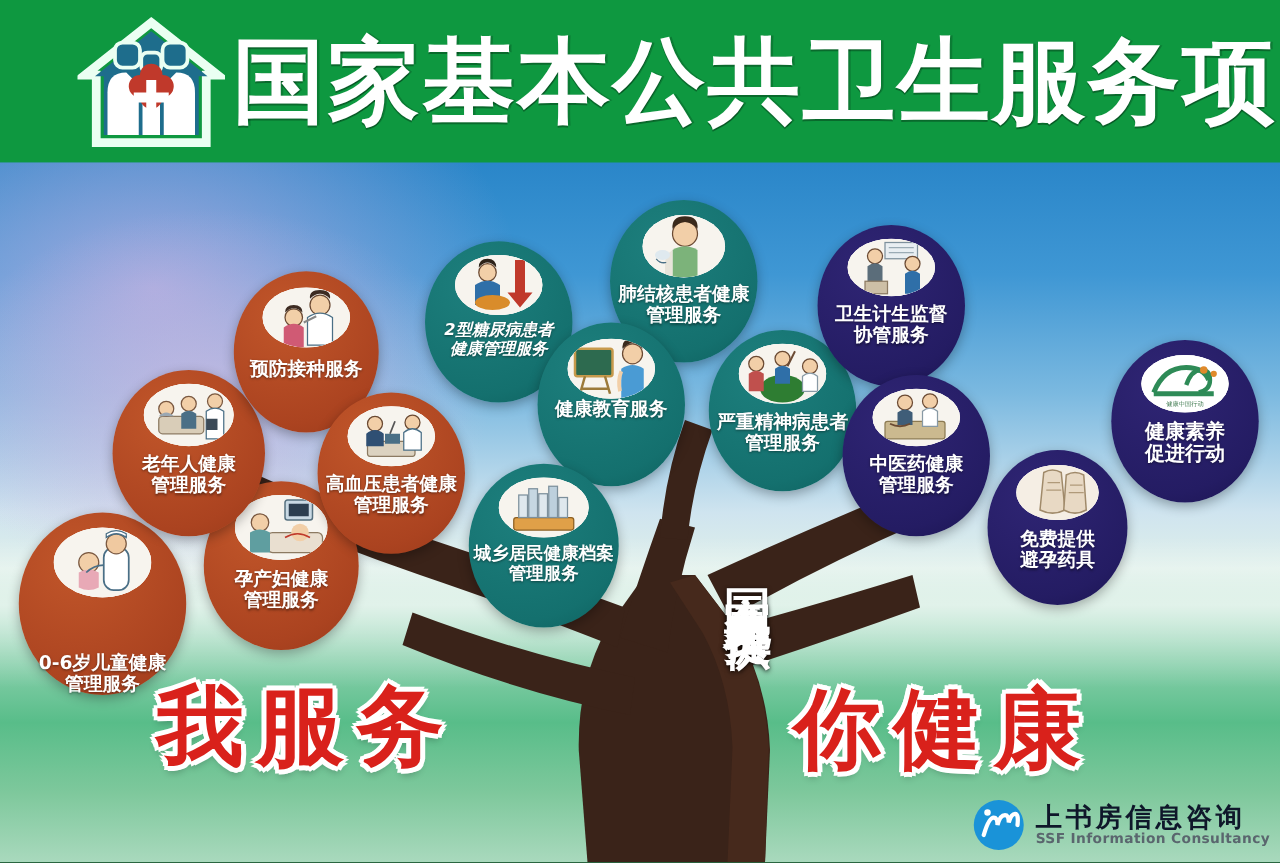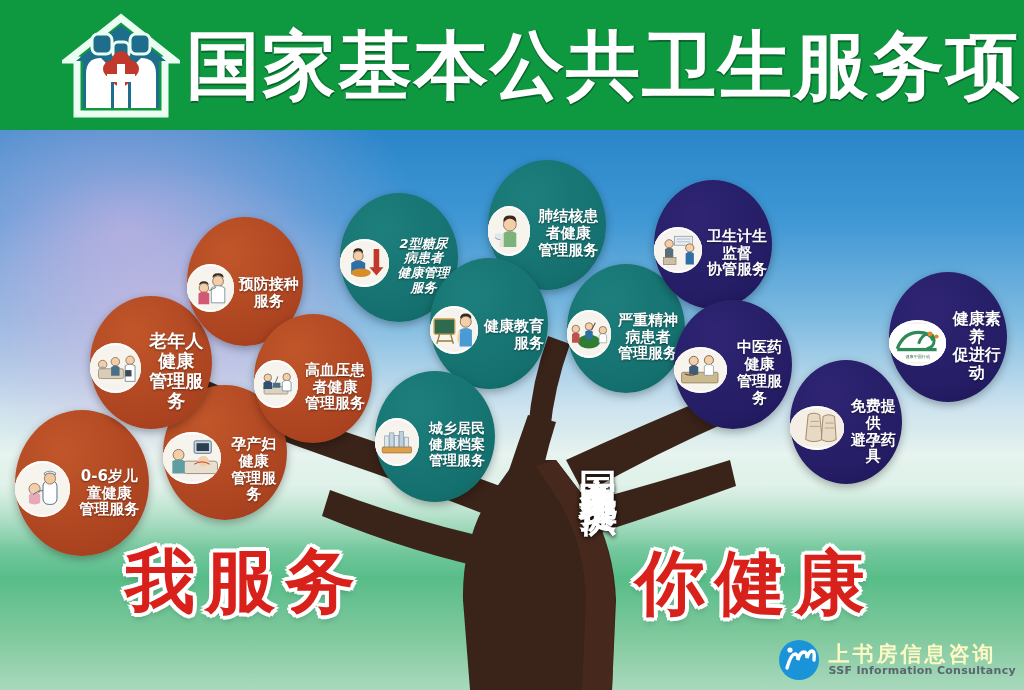--- a/index.html
+++ b/index.html
@@ -49,21 +49,21 @@
   .scene-haze{
     position:absolute;left:0;top:300px;width:1024px;height:120px;
     background:linear-gradient(to bottom, rgba(255,255,255,0), rgba(255,255,255,.55) 45%, rgba(255,255,255,0));
     pointer-events:none;
   }
   
   .tree{position:absolute;left:0;top:130px;width:1024px;height:560px;pointer-events:none;}
   
   .bubble{
     position:absolute;border-radius:50%;
-    display:flex;align-items:center;
+    display:flex;flex-direction:column;align-items:center;
     box-shadow:0 3px 9px rgba(0,0,0,.30);
   }
   .bubble .pic{
     border-radius:50%;
     background:#f6f3ee;
     display:flex;align-items:center;justify-content:center;
     overflow:hidden;
     box-shadow:inset 0 0 0 2px rgba(255,255,255,.85);
   }
   .bubble .lbl{
@@ -91,21 +91,21 @@
     writing-mode:vertical-rl;text-orientation:upright;
     letter-spacing:6px;
     text-shadow:0 2px 4px rgba(0,0,0,.55), 0 0 2px rgba(0,0,0,.5);
   }
   
   .watermark{
     position:absolute;right:8px;bottom:8px;
     display:flex;align-items:center;gap:8px;
   }
   .wm-text{display:flex;flex-direction:column;line-height:1.05;}
-  .wm-cn{font-size:21px;font-weight:bold;color:#fef9c3;letter-spacing:3px;}
+  .wm-cn{font-size:21px;font-weight:bold;color:#0f172a;letter-spacing:3px;}
   .wm-en{font-size:11px;font-weight:bold;color:#5a666e;letter-spacing:.3px;}
 </style>
 </head>
 <body>
 
 <div class="poster">
 
   <div class="header">
     <svg class="header-logo" viewBox="0 0 118 108">
       <g>
@@ -178,39 +178,39 @@
         <rect width="74" height="52" fill="#f7f4ee"></rect>
         <rect x="40" y="4" width="22" height="16" rx="2" fill="#c9d9e4" stroke="#56707f" stroke-width="1.2"></rect>
         <rect x="43" y="7" width="16" height="10" fill="#2c3e50"></rect>
         <rect x="26" y="30" width="44" height="16" rx="4" fill="#e9dfd0" stroke="#8c7a62" stroke-width="1"></rect>
         <circle cx="52" cy="30" r="7" fill="#f2cfa8"></circle>
         <path d="M40 34 q10 -6 20 0" fill="none" stroke="#c0392b" stroke-width="1.2"></path>
         <circle cx="20" cy="22" r="7" fill="#f2cfa8" stroke="#7a5840" stroke-width="1"></circle>
         <path d="M12 30 q8 -5 16 0 l0 16 l-16 0 Z" fill="#5f9ea0"></path>
       </svg>
     </div>
-    <div class="lbl" style="font-size:15px;margin-top:23px;">孕产妇健康
+    <div class="lbl" style="font-size:15px;margin-top:7px;">孕产妇健康
 管理服务</div>
   </div>
 
   <div class="bubble c-orange" style="left:90px;top:296px;width:122px;height:122px;padding-top:11px;">
     <div class="pic" style="width:72px;height:50px;">
       <svg viewBox="0 0 72 50" width="72" height="50">
         <rect width="72" height="50" fill="#f7f4ee"></rect>
         <rect x="12" y="26" width="36" height="14" rx="3" fill="#d9cdb8" stroke="#8c7a62" stroke-width="1"></rect>
         <circle cx="18" cy="20" r="6" fill="#f2cfa8" stroke="#7a5840" stroke-width="1"></circle>
         <path d="M12 26 q6 -6 12 0 Z" fill="#9aa7b2"></path>
         <circle cx="36" cy="16" r="6" fill="#f2cfa8" stroke="#7a5840" stroke-width="1"></circle>
         <path d="M30 24 q6 -5 12 0 l0 12 l-12 0 Z" fill="#4a6f86"></path>
         <circle cx="57" cy="14" r="6" fill="#f2cfa8" stroke="#7a5840" stroke-width="1"></circle>
         <path d="M50 22 q7 -5 14 0 l0 22 l-14 0 Z" fill="#ffffff" stroke="#4a6f86" stroke-width="1"></path>
         <rect x="50" y="28" width="9" height="9" fill="#3b4a57"></rect>
       </svg>
     </div>
-    <div class="lbl" style="font-size:18px;margin-top:6px;">老年人健康
+    <div class="lbl" style="font-size:15px;margin-top:6px;">老年人健康
 管理服务</div>
   </div>
 
   <div class="bubble c-orange" style="left:187px;top:217px;width:116px;height:116px;padding-top:13px;">
     <div class="pic" style="width:70px;height:48px;">
       <svg viewBox="0 0 70 48" width="70" height="48">
         <rect width="70" height="48" fill="#f7f4ee"></rect>
         <circle cx="46" cy="14" r="8" fill="#f2cfa8" stroke="#6b4a33" stroke-width="1"></circle>
         <path d="M38 9 q8 -8 16 0 q1 -7 -8 -7 q-9 0 -8 7Z" fill="#3d2b22"></path>
         <path d="M36 24 q10 -7 20 0 l0 22 l-20 0 Z" fill="#ffffff" stroke="#4a6f86" stroke-width="1"></path>
@@ -276,21 +276,21 @@
       <svg viewBox="0 0 70 48" width="70" height="48">
         <rect width="70" height="48" fill="#f7f4ee"></rect>
         <rect x="6" y="8" width="30" height="22" rx="2" fill="#2d6a4f" stroke="#c79a4c" stroke-width="2"></rect>
         <path d="M14 30 l-4 14 M30 30 l4 14 M12 40 l20 0" stroke="#9c7a3a" stroke-width="2" fill="none"></path>
         <circle cx="52" cy="12" r="8" fill="#f2cfa8" stroke="#6b4a33" stroke-width="1"></circle>
         <path d="M44 8 q8 -9 16 0 q1 -8 -8 -8 q-9 0 -8 8Z" fill="#3a2a1c"></path>
         <path d="M43 24 q9 -6 18 0 l0 24 l-18 0 Z" fill="#4a9bd4"></path>
         <path d="M43 26 q-3 8 -1 16" stroke="#f2cfa8" stroke-width="3" fill="none"></path>
       </svg>
     </div>
-    <div class="lbl" style="font-size:15px;margin-top:10px;text-align:right;">健康教育服务</div>
+    <div class="lbl" style="font-size:15px;text-align:right;">健康教育服务</div>
   </div>
 
   <div class="bubble c-teal" style="left:567px;top:264px;width:118px;height:118px;padding-top:11px;">
     <div class="pic" style="width:70px;height:48px;">
       <svg viewBox="0 0 70 48" width="70" height="48">
         <rect width="70" height="48" fill="#f7f4ee"></rect>
         <ellipse cx="35" cy="36" rx="18" ry="11" fill="#2e7d32"></ellipse>
         <circle cx="14" cy="16" r="6" fill="#f2cfa8" stroke="#6b4a33" stroke-width="1"></circle>
         <path d="M8 24 q6 -5 12 0 l0 14 l-12 0 Z" fill="#c0504d"></path>
         <circle cx="35" cy="12" r="6" fill="#f2cfa8" stroke="#6b4a33" stroke-width="1"></circle>

